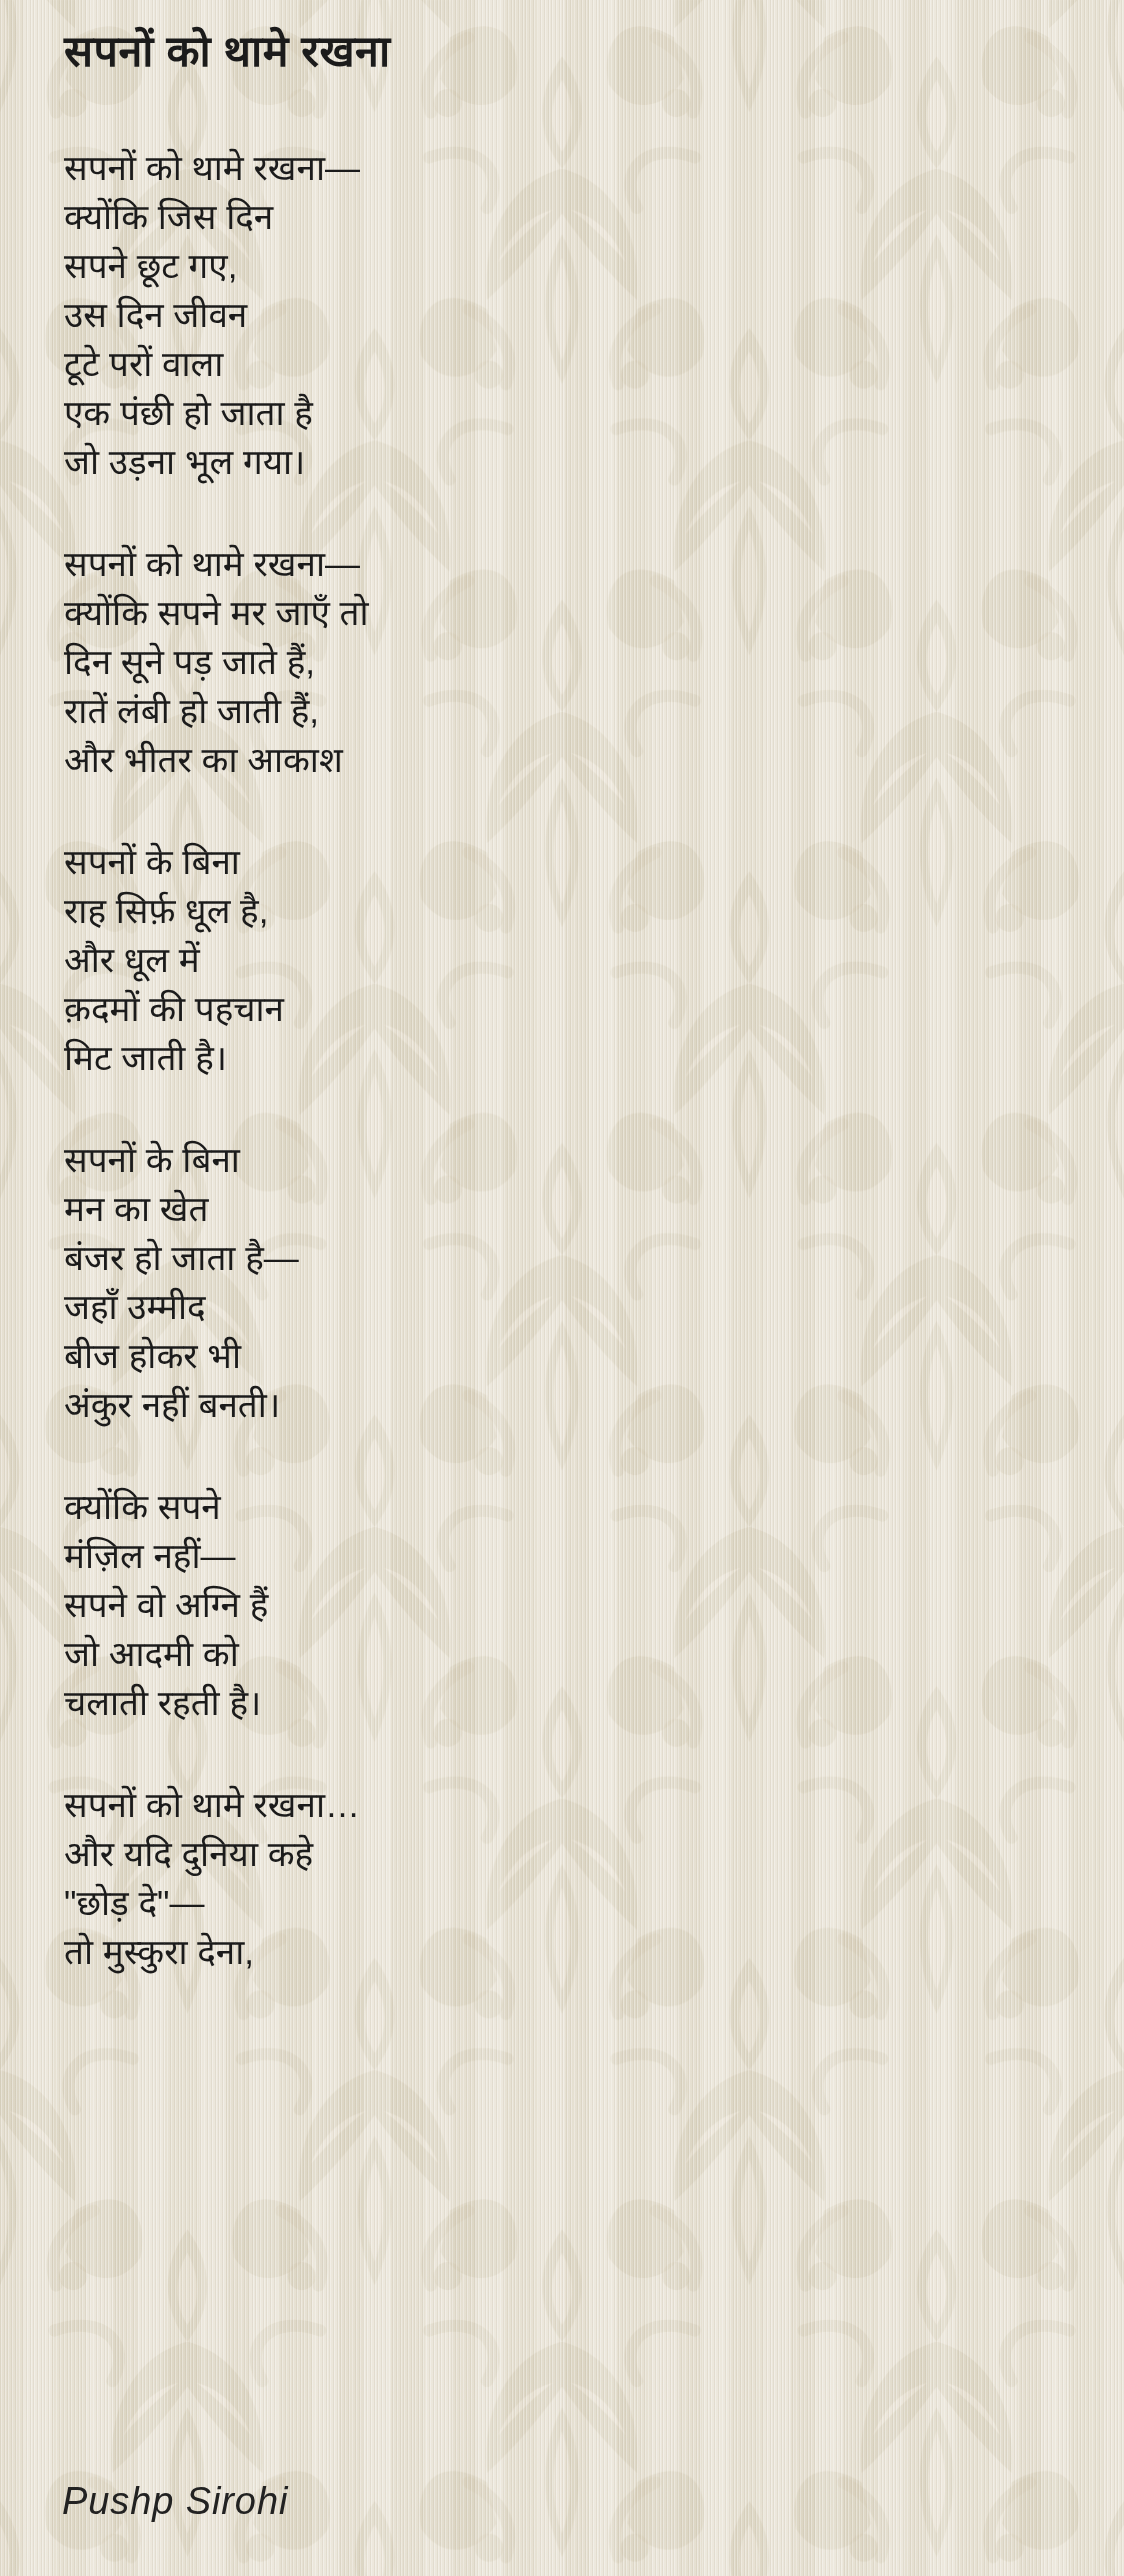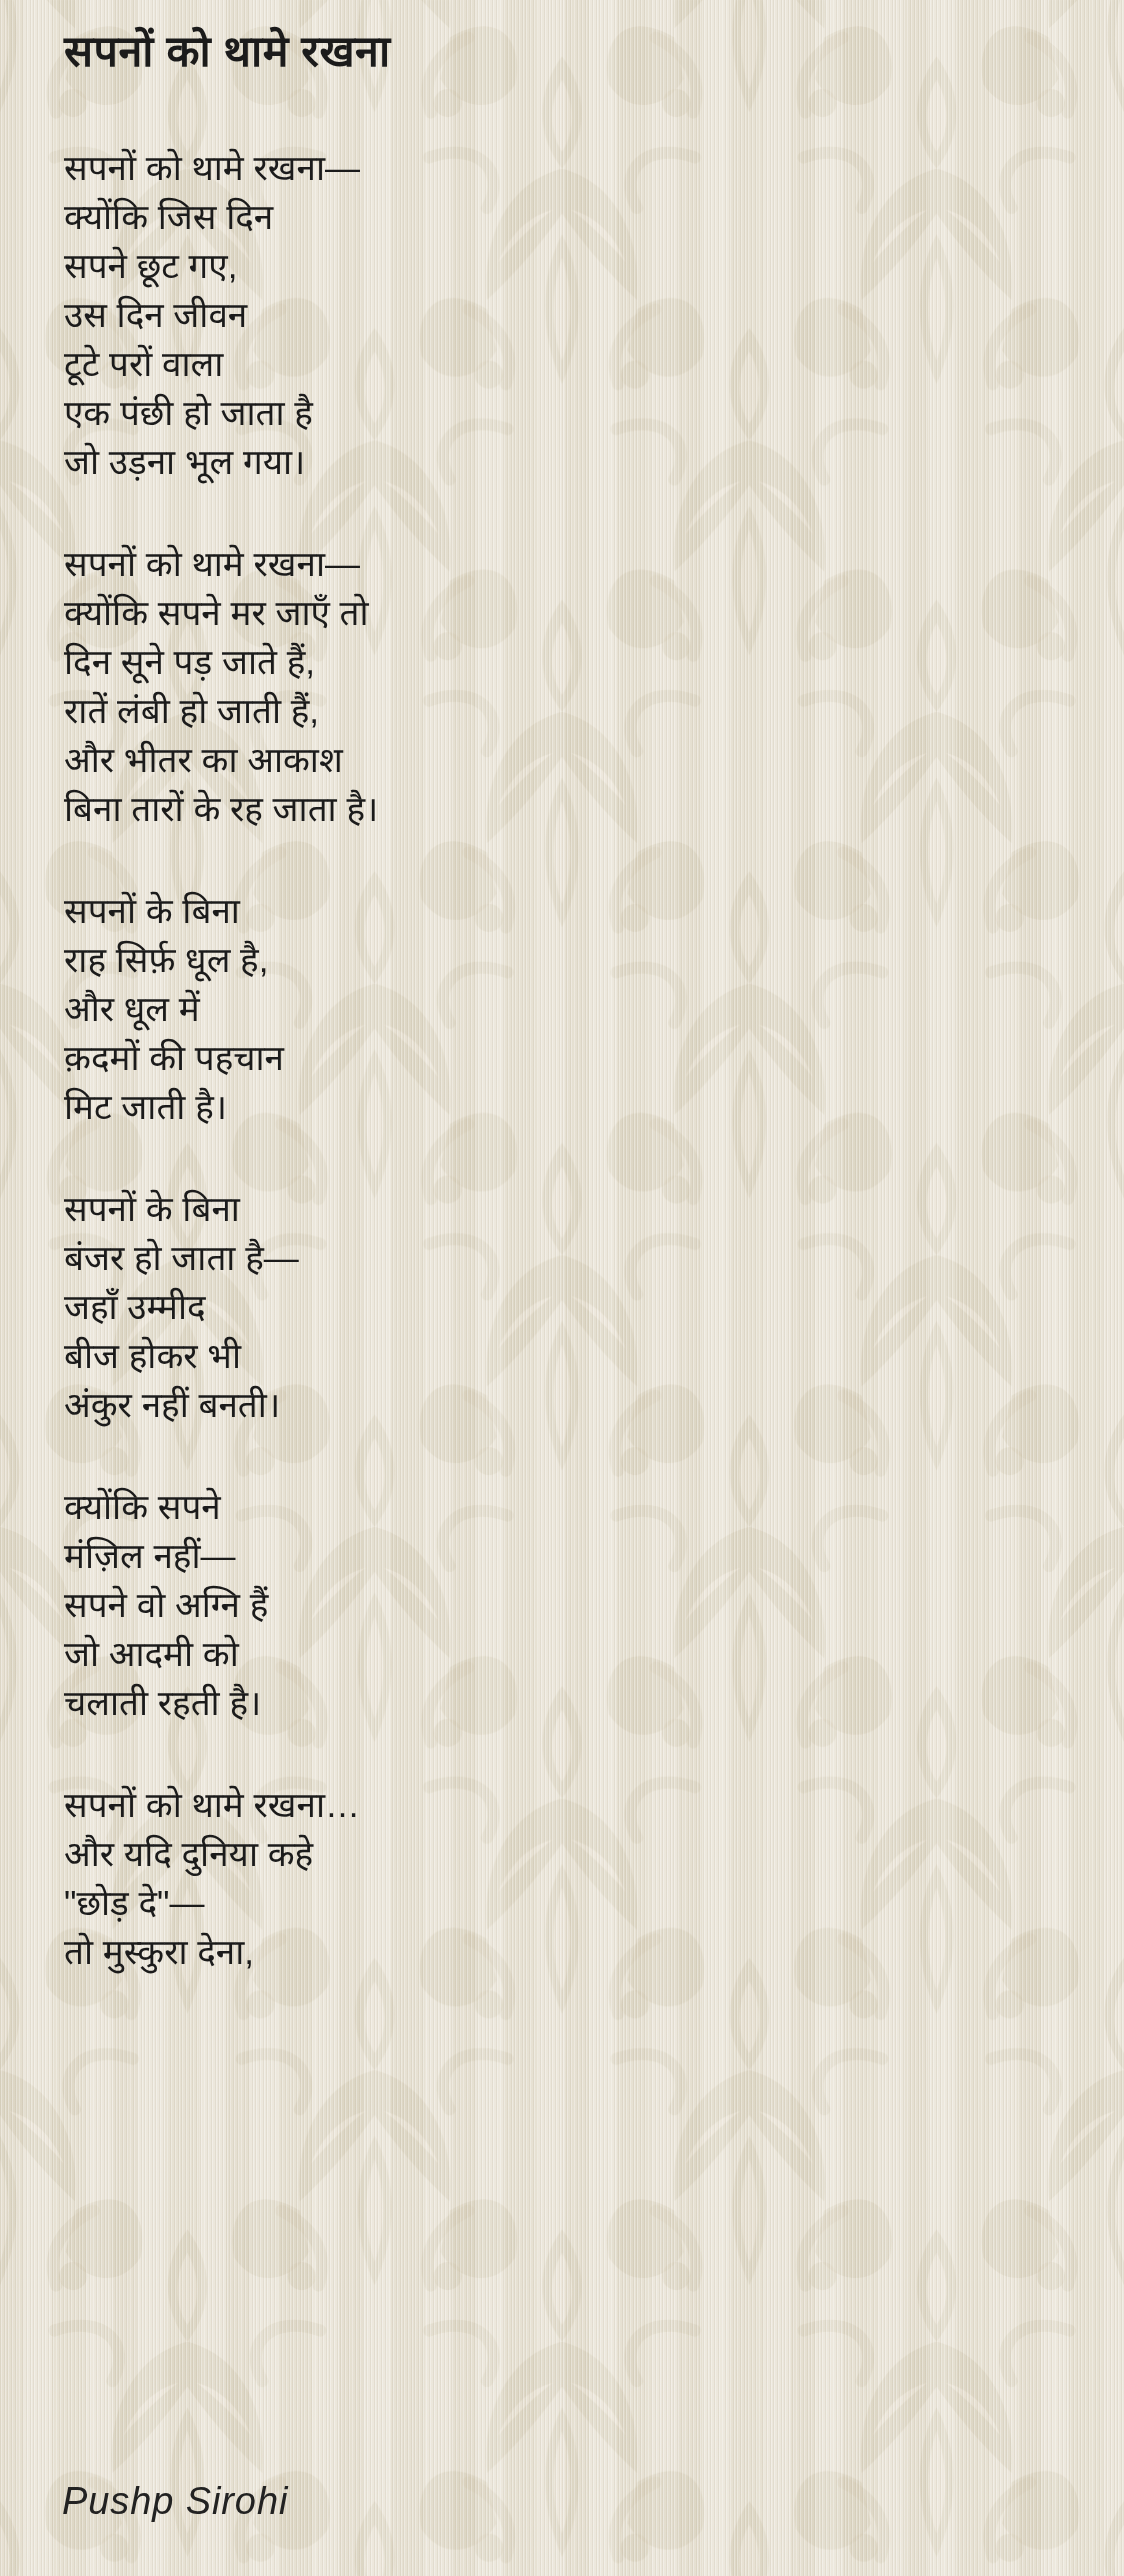--- a/index.html
+++ b/index.html
@@ -130,31 +130,31 @@
           <div class="poem-line">टूटे परों वाला</div>
           <div class="poem-line">एक पंछी हो जाता है</div>
           <div class="poem-line">जो उड़ना भूल गया।</div>
         </div>
         <div class="stanza">
           <div class="poem-line">सपनों को थामे रखना—</div>
           <div class="poem-line">क्योंकि सपने मर जाएँ तो</div>
           <div class="poem-line">दिन सूने पड़ जाते हैं,</div>
           <div class="poem-line">रातें लंबी हो जाती हैं,</div>
           <div class="poem-line">और भीतर का आकाश</div>
-          <div class="poem-line">बिना तारों के रह जाता है।</div>
         </div>
         <div class="stanza">
           <div class="poem-line">सपनों के बिना</div>
           <div class="poem-line">राह सिर्फ़ धूल है,</div>
           <div class="poem-line">और धूल में</div>
           <div class="poem-line">क़दमों की पहचान</div>
           <div class="poem-line">मिट जाती है।</div>
         </div>
         <div class="stanza">
           <div class="poem-line">सपनों के बिना</div>
+          <div class="poem-line">मन का खेत</div>
           <div class="poem-line">बंजर हो जाता है—</div>
           <div class="poem-line">जहाँ उम्मीद</div>
           <div class="poem-line">बीज होकर भी</div>
           <div class="poem-line">अंकुर नहीं बनती।</div>
         </div>
         <div class="stanza">
           <div class="poem-line">क्योंकि सपने</div>
           <div class="poem-line">मंज़िल नहीं—</div>
           <div class="poem-line">सपने वो अग्नि हैं</div>
           <div class="poem-line">जो आदमी को</div>

